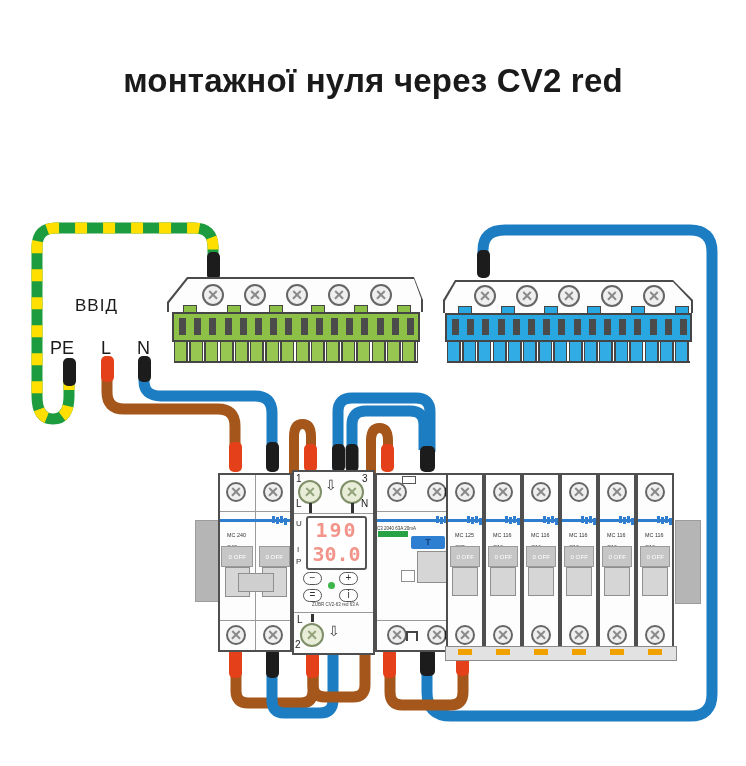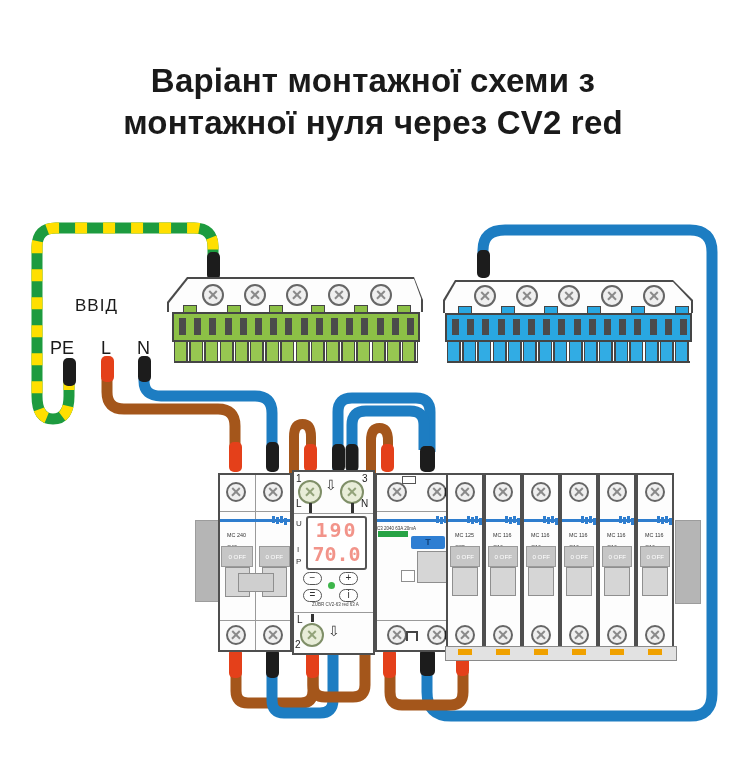--- a/index.html
+++ b/index.html
@@ -47,21 +47,20 @@
   .tick{position:absolute;width:3px;background:#333;}
   .led{position:absolute;width:7px;height:7px;border-radius:50%;background:#3db54a;}
   .usq{position:absolute;width:12px;height:10px;border:2px solid #444;border-bottom:none;box-sizing:border-box;}
 </style>
 </head>
 <body>
 
 <div id="stage">
 
   <div id="title">
-    <div>Варіант монтажної схеми з</div>
     <div>монтажної нуля через CV2 red</div>
   </div>
 
   <svg id="wires" width="746" height="766" viewBox="0 0 746 766">
     <g fill="none" stroke-linecap="butt">
 
       <path stroke="#1d9b3f" stroke-width="11" d="M 69 378 L 69 396 Q 69 419 53 419 Q 37 419 37 396 L 37 247 Q 37 228 56 228 L 194 228 Q 213 228 213 247 L 213 268"></path>
       <path stroke="#ffdf00" stroke-width="11" stroke-dasharray="12 16" d="M 69 378 L 69 396 Q 69 419 53 419 Q 37 419 37 396 L 37 247 Q 37 228 56 228 L 194 228 Q 213 228 213 247 L 213 268"></path>
 
       <path stroke="#a4561b" stroke-width="11" d="M 107 378 L 107 392 Q 107 409 124 409 L 218 409 Q 235 409 235 426 L 235 452"></path>
@@ -186,21 +185,21 @@
   <div class="tlbl" style="left:362px;top:473px;">3</div>
   <div class="arrow" style="left:325px;top:477px;">⇩</div>
   <div class="screw screw-relay" style="left:298px;top:480px;"></div>
   <div class="screw screw-relay" style="left:340px;top:480px;"></div>
   <div class="tlbl" style="left:296px;top:498px;">L</div>
   <div class="tlbl" style="left:361px;top:498px;">N</div>
   <div class="tick" style="left:309px;top:503px;height:10px;"></div>
   <div class="tick" style="left:351px;top:503px;height:10px;"></div>
   <div class="abs" style="left:306px;top:516px;width:61px;height:54px;border:2px solid #555;border-radius:3px;box-sizing:border-box;background:#fff;"></div>
   <div class="disp" style="left:308px;top:518px;width:57px;">190</div>
-  <div class="disp" style="left:308px;top:542px;width:57px;letter-spacing:0;">70.0</div>
+  <div class="disp" style="left:308px;top:542px;width:57px;letter-spacing:0;">30.0</div>
   <div class="unit" style="left:296px;top:519px;">U</div>
   <div class="unit" style="left:297px;top:545px;">I</div>
   <div class="unit" style="left:296px;top:557px;">P</div>
   <div class="btn" style="left:303px;top:572px;">−</div>
   <div class="btn" style="left:339px;top:572px;">+</div>
   <div class="btn" style="left:303px;top:589px;">=</div>
   <div class="btn" style="left:339px;top:589px;">i</div>
   <div class="led" style="left:328px;top:582px;"></div>
   <div class="abs" style="left:291px;top:602px;width:84px;text-align:center;font-size:9px;color:#444;transform:scale(.5);transform-origin:center top;white-space:nowrap;">ZUBR CV2-63 red   63 A</div>
   <div class="tlbl" style="left:297px;top:614px;">L</div>

